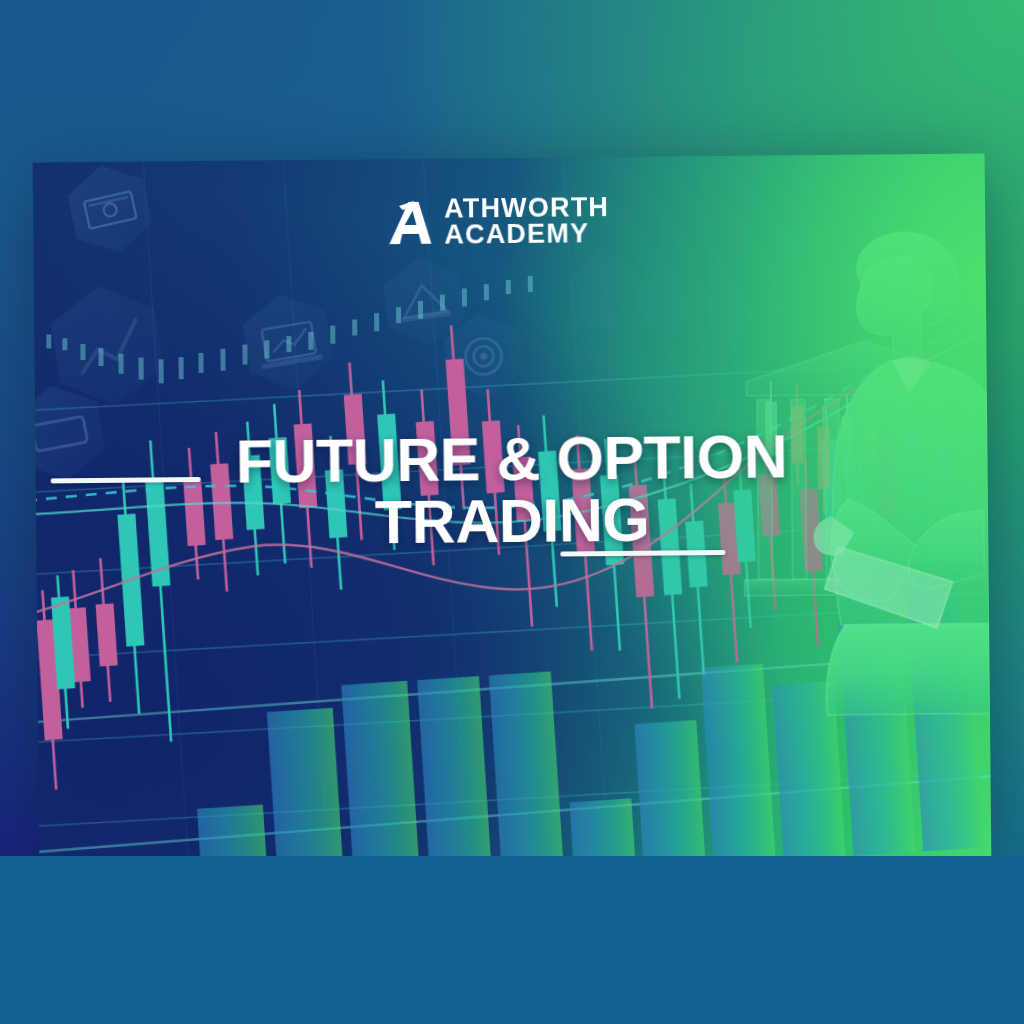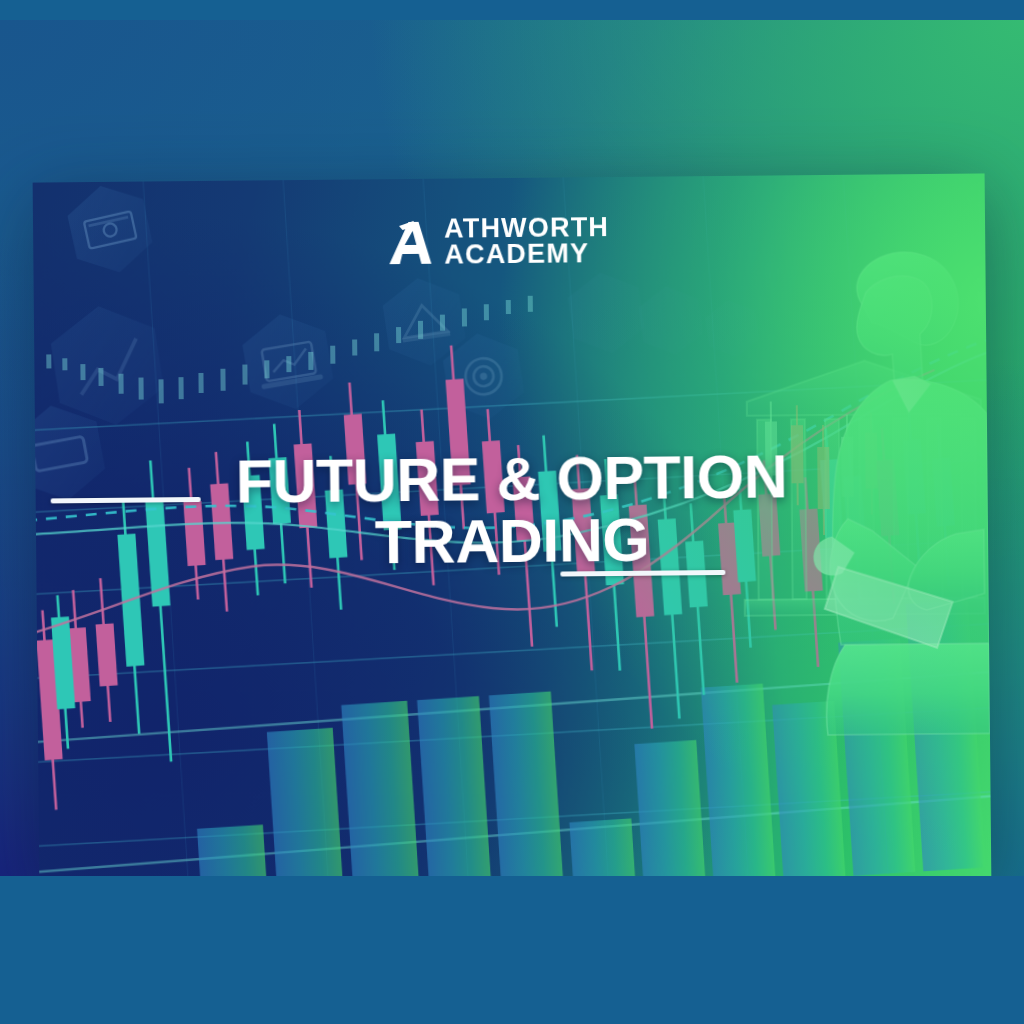--- a/index.html
+++ b/index.html
@@ -1,21 +1,21 @@
 <!DOCTYPE html>
 <html><head>
 <meta charset="utf-8">
 <style>
   html,body{margin:0;padding:0;}
   body{
     width:1024px;height:1024px;overflow:hidden;
     font-family:"Liberation Sans", sans-serif;
     background:#156092;
   }
-  #stage{position:relative;width:1024px;height:856px;overflow:hidden;margin-top:20px;}
+  #stage{position:relative;width:1024px;height:856px;overflow:hidden;}
 
   
   .backdrop{position:absolute;inset:0;}
   .bd-base{background:linear-gradient(135deg,#1a5e92 0%,#1a6a8f 35%,#22a06c 70%,#2fb873 100%);}
   .bd-tl{background:radial-gradient(120% 120% at 0% 0%, #19568d 0%, rgba(25,86,141,0) 62%);}
   .bd-tr{background:radial-gradient(110% 110% at 100% 0%, #35bb72 0%, rgba(53,187,114,0) 58%);}
   .bd-bl{background:radial-gradient(125% 125% at 0% 100%, #17237d 0%, rgba(23,35,125,0) 60%);}
   .bd-br{background:radial-gradient(110% 110% at 100% 100%, #166f8d 0%, rgba(22,111,141,0) 55%);}
 
   

